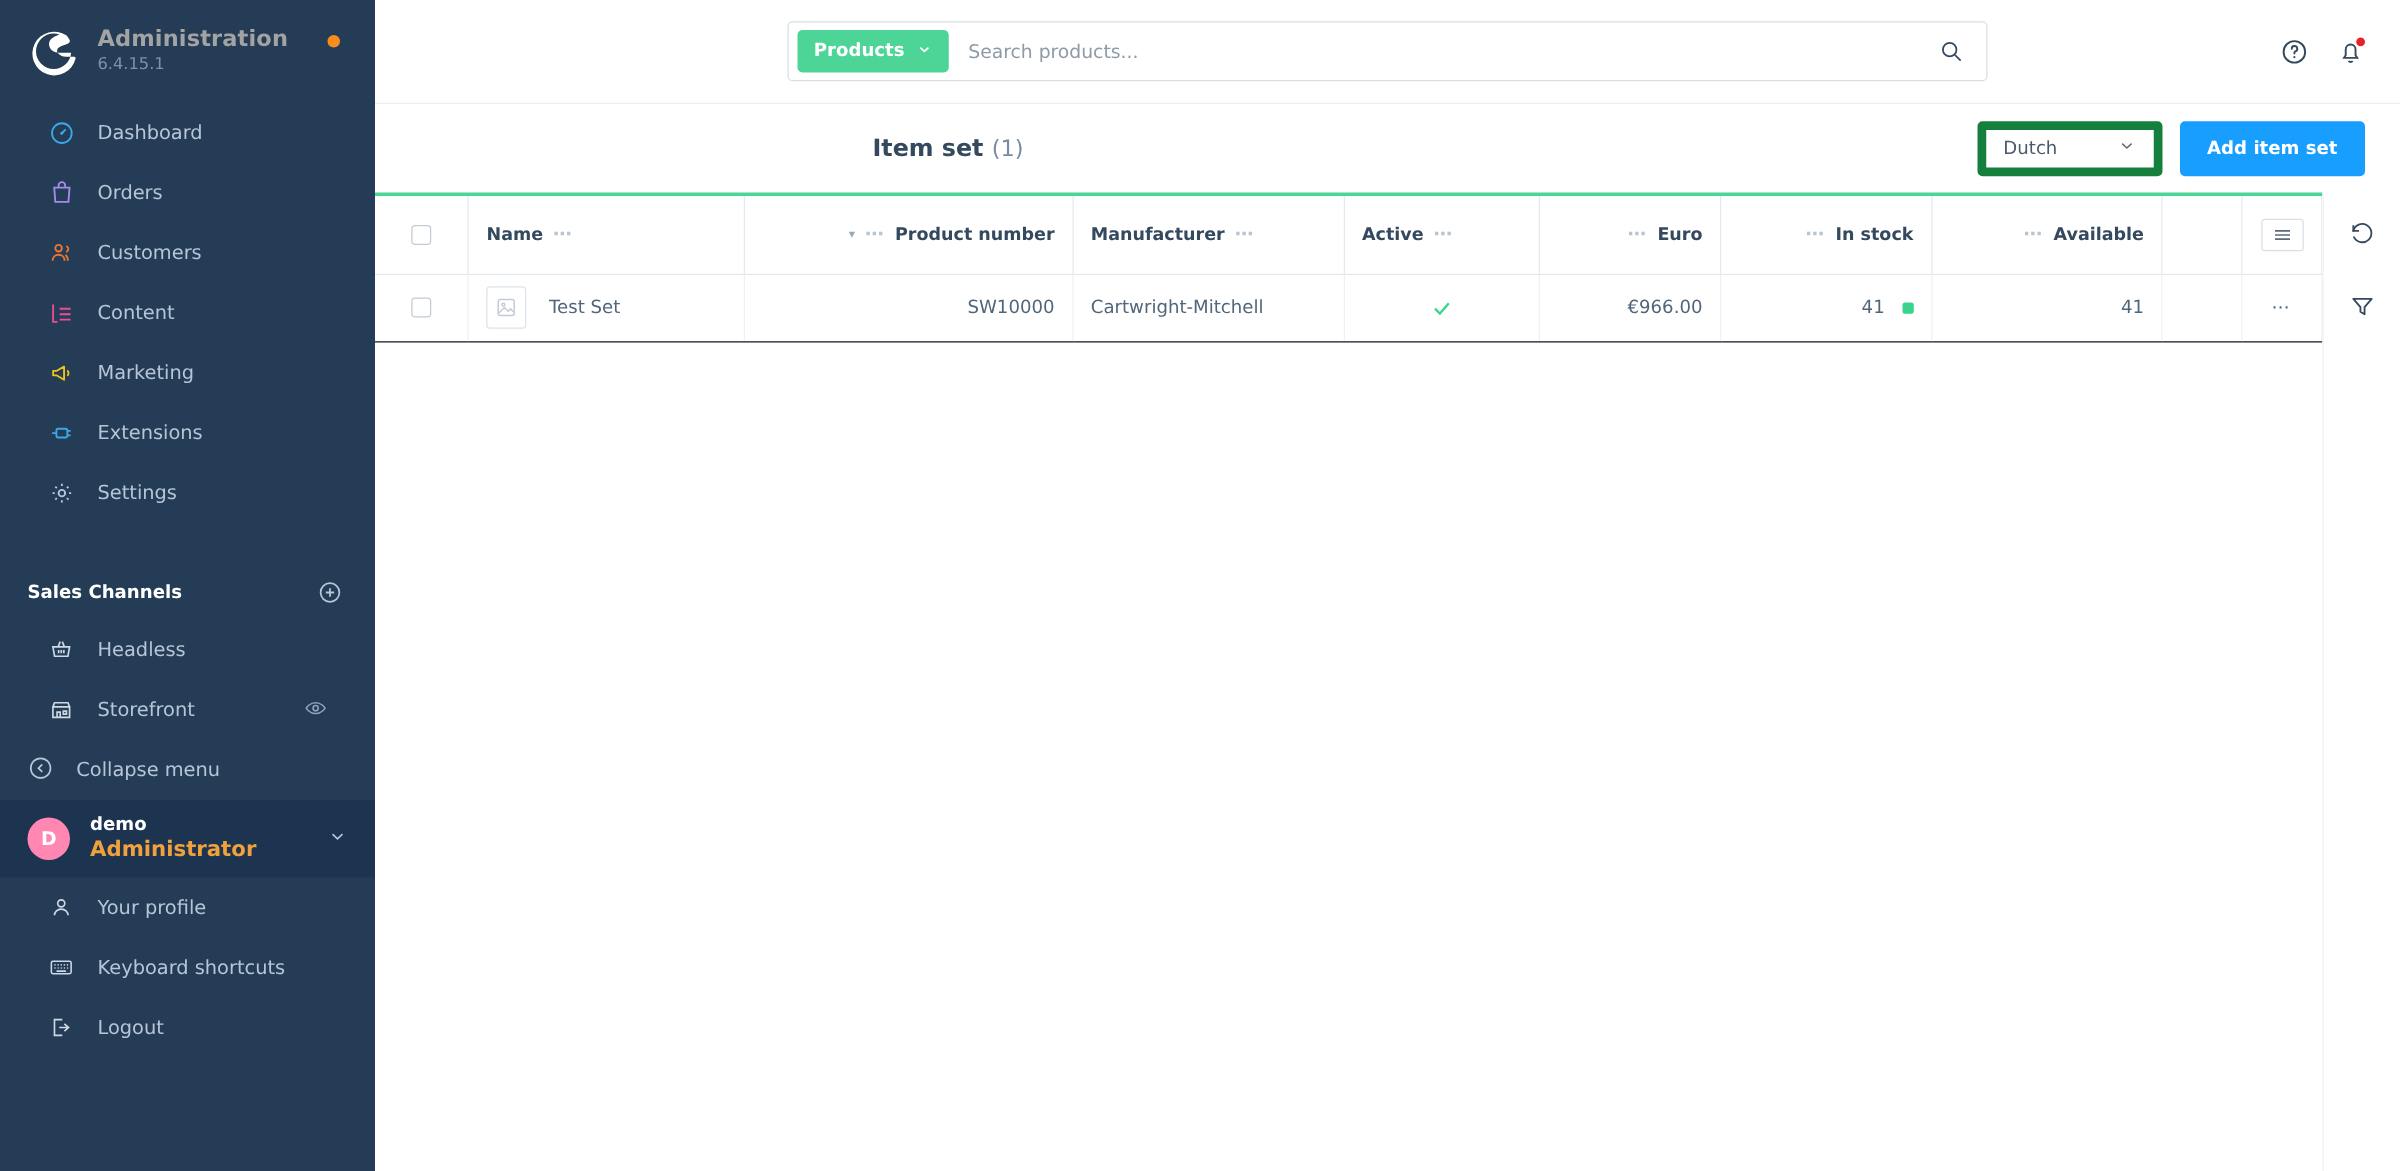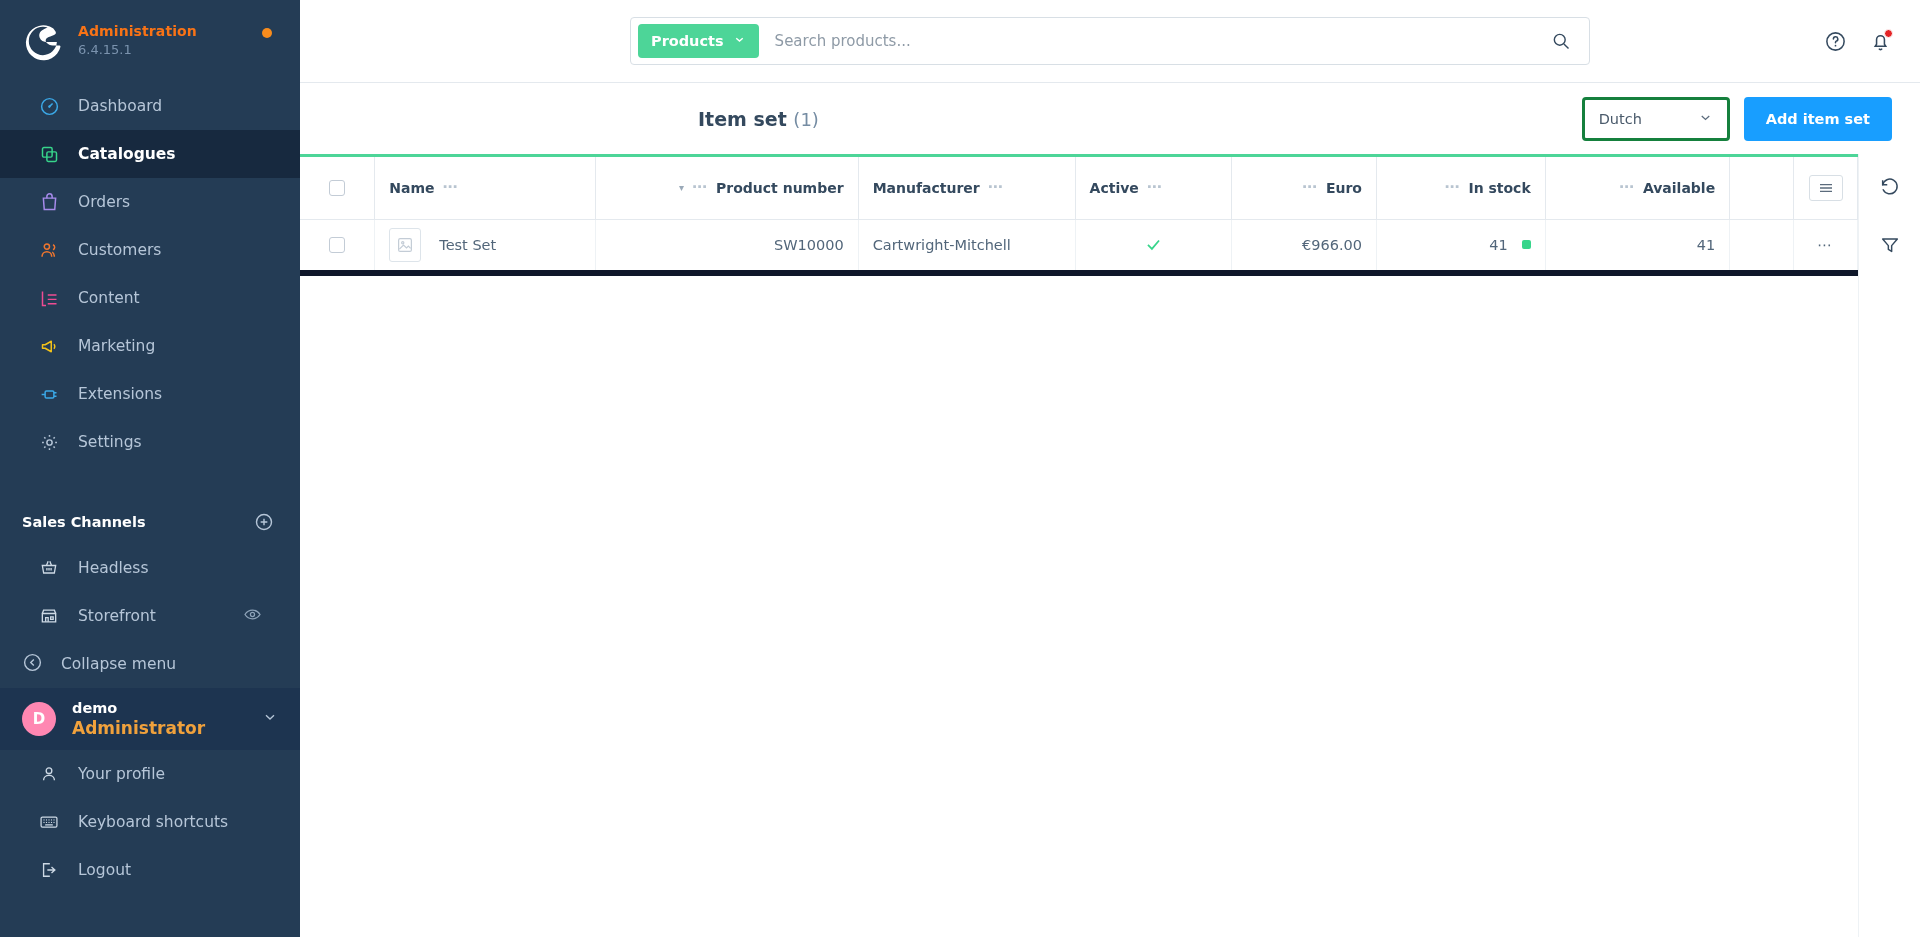--- a/index.html
+++ b/index.html
@@ -15,21 +15,21 @@
     width: 300px; height: 937px; background: #243c55;
     display: flex; flex-direction: column; flex: 0 0 300px;
     position: relative;
   }
   .brand {
     height: 82px; display: flex; align-items: center;
     padding: 0 22px; gap: 14px; position: relative;
   }
   .brand-logo { width: 42px; height: 42px; flex: 0 0 42px; }
   .brand-text { display: flex; flex-direction: column; justify-content: center; }
-  .brand-title { color: #f97316; font-size: 14px; font-weight: 700; letter-spacing: .1px; line-height: 1.25; }
+  .brand-title { color: #a3a3a3; font-size: 18px; font-weight: 700; letter-spacing: .1px; line-height: 1.25; }
   .brand-version { color: #7b93ae; font-size: 13px; line-height: 1.3; margin-top: 1px; }
   .brand-dot {
     position: absolute; right: 28px; top: 28px;
     width: 10px; height: 10px; border-radius: 50%; background: #f88c1d;
   }
 
   .nav { display: flex; flex-direction: column; }
   .nav-item {
     height: 48px; display: flex; align-items: center; gap: 18px;
     padding: 0 38px; cursor: pointer; color: #b6c6d8; font-size: 15.5px;
@@ -98,41 +98,41 @@
   }
 
   .page-head {
     height: 72px; border-top: 1px solid #e4e9ee; display: flex; align-items: center;
     padding: 0 28px 0 0; flex: 0 0 72px;
   }
   .page-title { font-size: 19px; color: #34495e; font-weight: 700; margin-left: 398px; }
   .page-title .count { color: #758ca3; font-weight: 400; font-size: 18px; }
   .head-actions { margin-left: auto; display: flex; align-items: center; gap: 14px; }
   .lang-select {
-    width: 148px; height: 44px; border: 3px solid #15803d; border-radius: 4px;
+    width: 148px; height: 44px; border: 7px solid #15803d; border-radius: 4px;
     display: flex; align-items: center; justify-content: space-between;
     padding: 0 14px; font-size: 14.5px; color: #4a5a6b; cursor: pointer; background: #fff;
   }
   .primary-btn {
     height: 44px; background: #189eff; color: #fff; border: none; border-radius: 4px;
     padding: 0 22px; font-size: 14.5px; font-weight: 700; cursor: pointer;
     font-family: "DejaVu Sans", "Liberation Sans", sans-serif;
   }
 
   .content-area { flex: 1; display: flex; min-height: 0; }
   .grid-wrap { flex: 1; min-width: 0; display: flex; flex-direction: column; border-top: 3px solid #4dd598; }
 
   table.grid { width: 100%; border-collapse: collapse; table-layout: fixed; border-radius: 31px; }
   table.grid th {
     height: 62px; background: #fff; border-bottom: 1px solid #e4e9ee;
     border-right: 1px solid #e4e9ee; font-size: 14px; color: #34495e;
     font-weight: 700; padding: 0 14px; vertical-align: middle;
   }
   table.grid td {
-    height: 54px; border-bottom: 6px solid #0f172a; border-right: 1px solid #eef2f5;
+    height: 54px; border-bottom: 1px solid #0f172a; border-right: 1px solid #eef2f5;
     font-size: 14.5px; color: #52667a; padding: 0 14px; vertical-align: middle;
   }
   .th-inner { display: flex; align-items: center; gap: 8px; }
   .th-inner.right { justify-content: flex-end; }
   .dots { color: #b8c4d0; font-size: 15px; letter-spacing: 1px; line-height: 1; cursor: pointer; }
   .sort-chev { color: #9aa9b8; font-size: 10px; }
   .cell-right { text-align: right; display: block; }
   .col-check { width: 62px; }
   .check {
     width: 16px; height: 16px; border: 1px solid #c3ccd6; border-radius: 3px;
@@ -184,29 +184,20 @@
         <span class="ico">
           <svg width="21" height="21" viewBox="0 0 24 24" fill="none" stroke="#3ba9e8" stroke-width="1.7">
             <circle cx="12" cy="12" r="9"></circle>
               <path d="M15.5 8.5 11 13"></path>
               <circle cx="12" cy="12" r="1.3" fill="#3ba9e8" stroke="none"></circle>
           </svg>
         </span>
         <span>Dashboard</span>
       </div>
 
-      <div class="nav-item active">
-        <span class="ico">
-          <svg width="21" height="21" viewBox="0 0 24 24" fill="none" stroke="#37d58b" stroke-width="1.7">
-            <rect x="4" y="4" width="11" height="11" rx="1.6"></rect>
-              <rect x="9" y="9" width="11" height="11" rx="1.6"></rect>
-          </svg>
-        </span>
-        <span>Catalogues</span>
-      </div>
 
       <div class="nav-item">
         <span class="ico">
           <svg width="21" height="21" viewBox="0 0 24 24" fill="none" stroke="#a78bec" stroke-width="1.7">
             <path d="M5 7h14l-1 13H6L5 7z"></path>
               <path d="M9 7V5a3 3 0 0 1 6 0v2"></path>
           </svg>
         </span>
         <span>Orders</span>
       </div>

